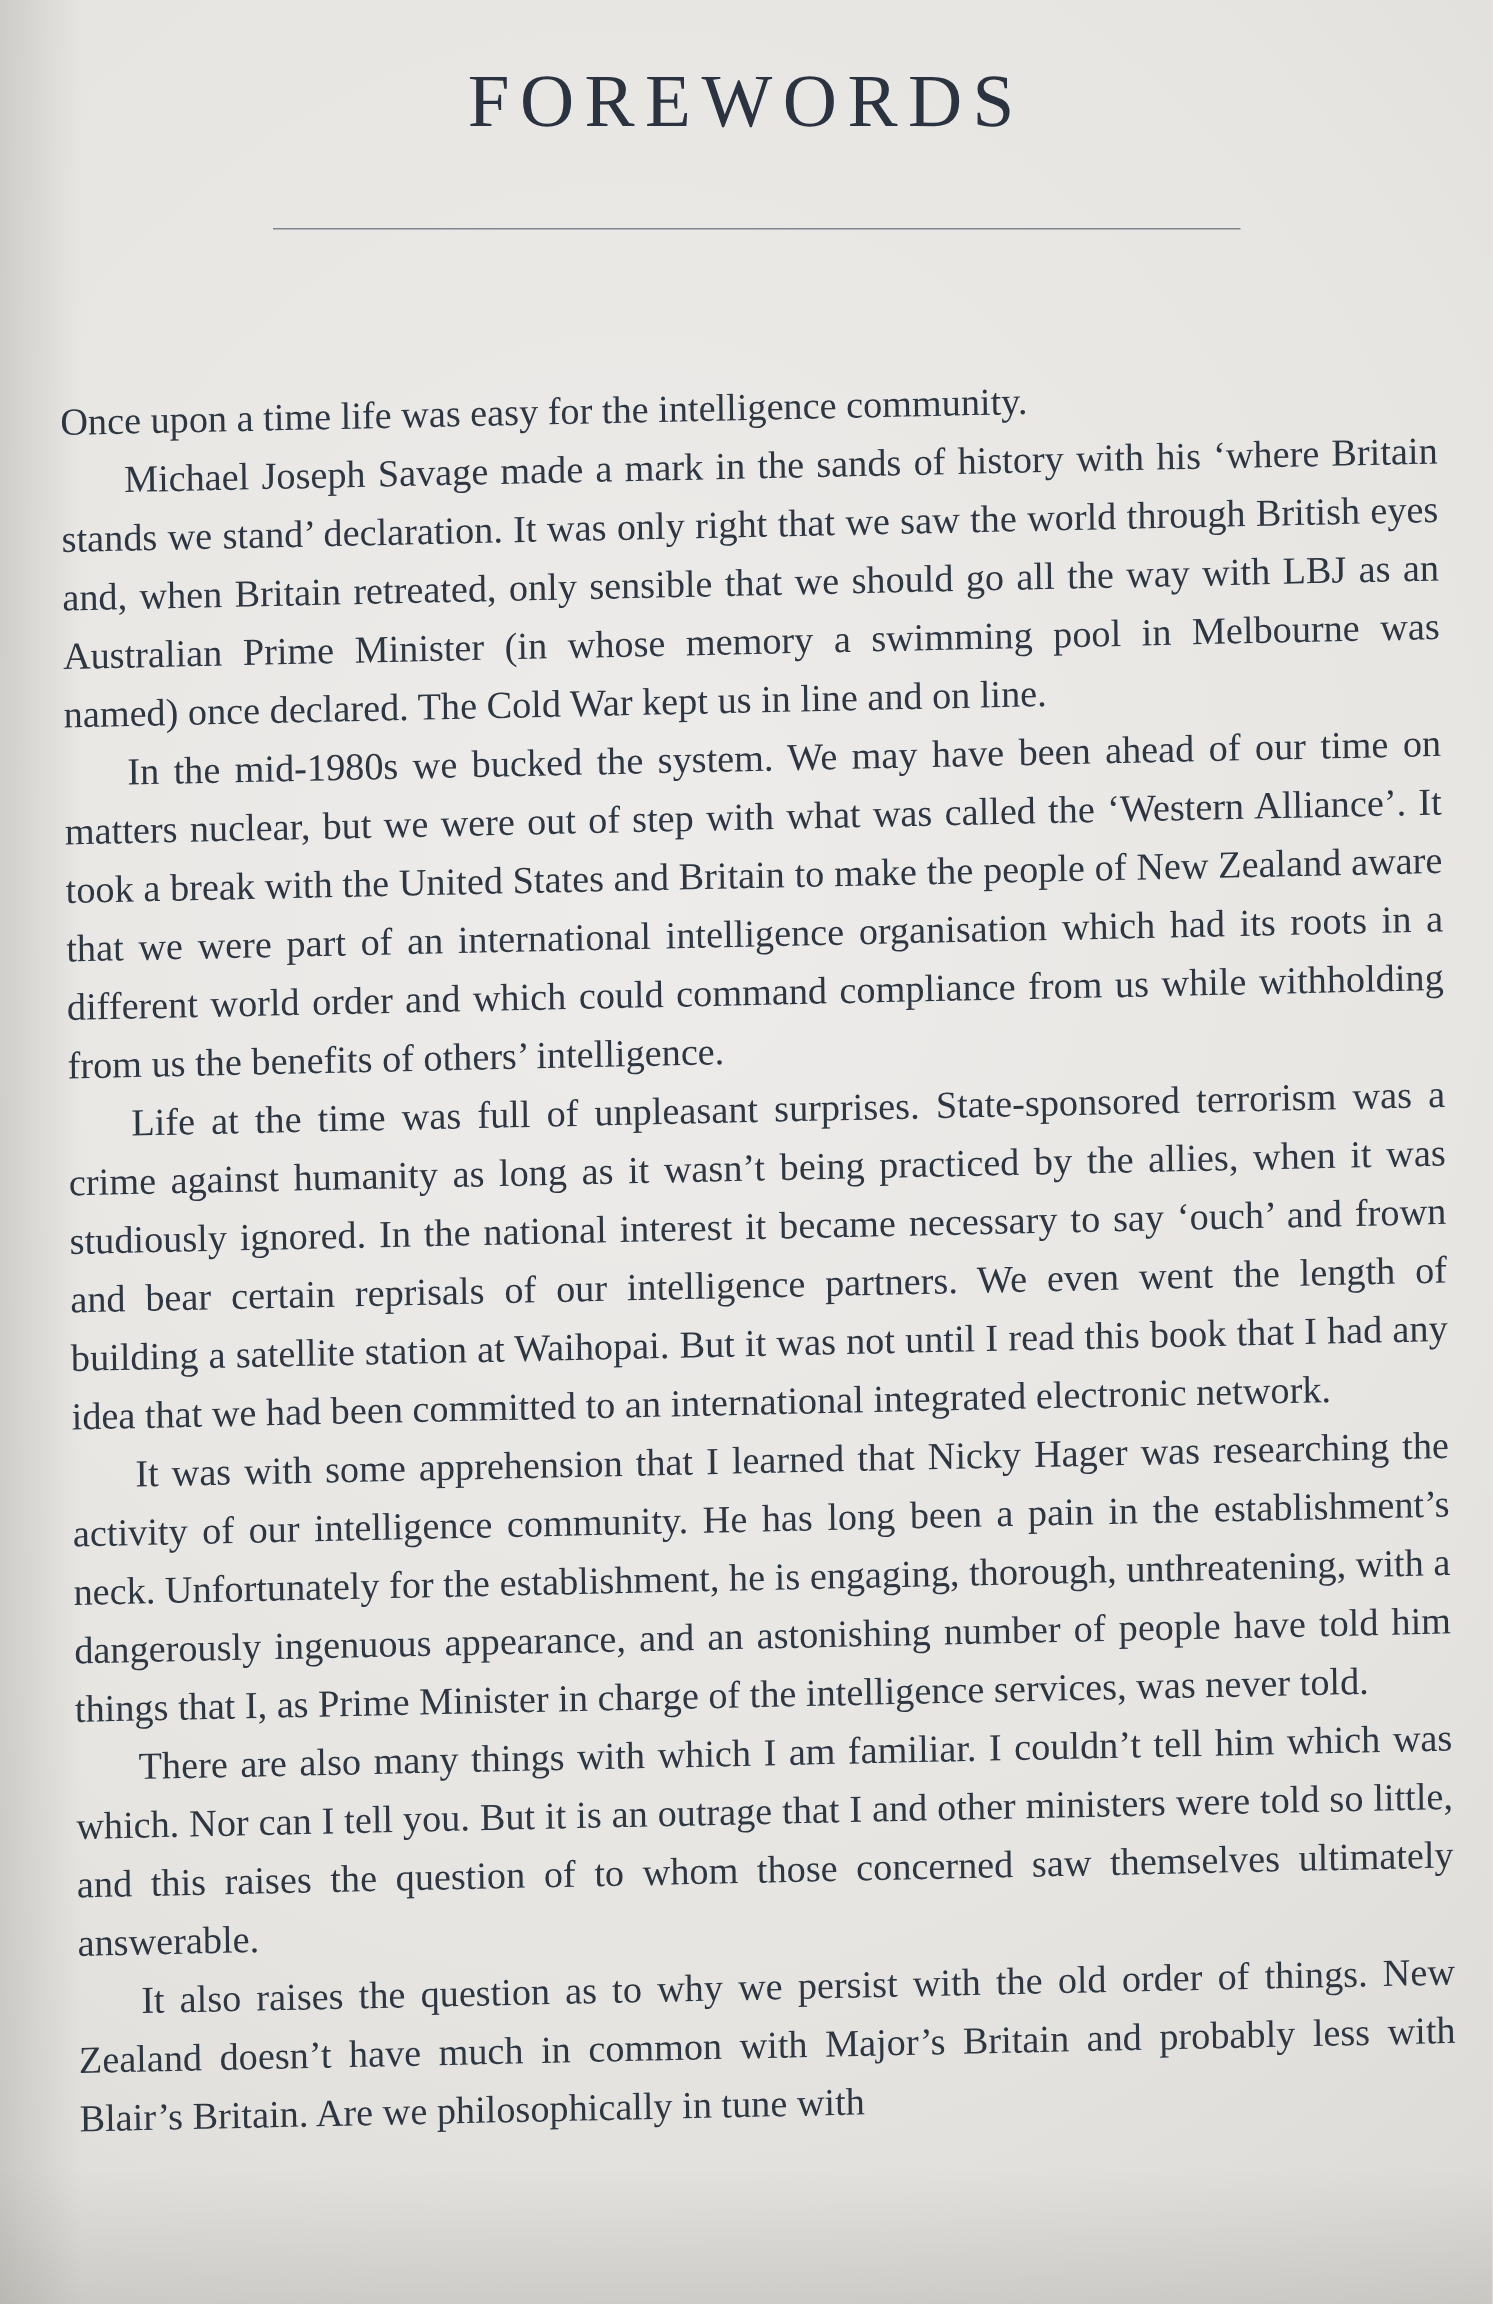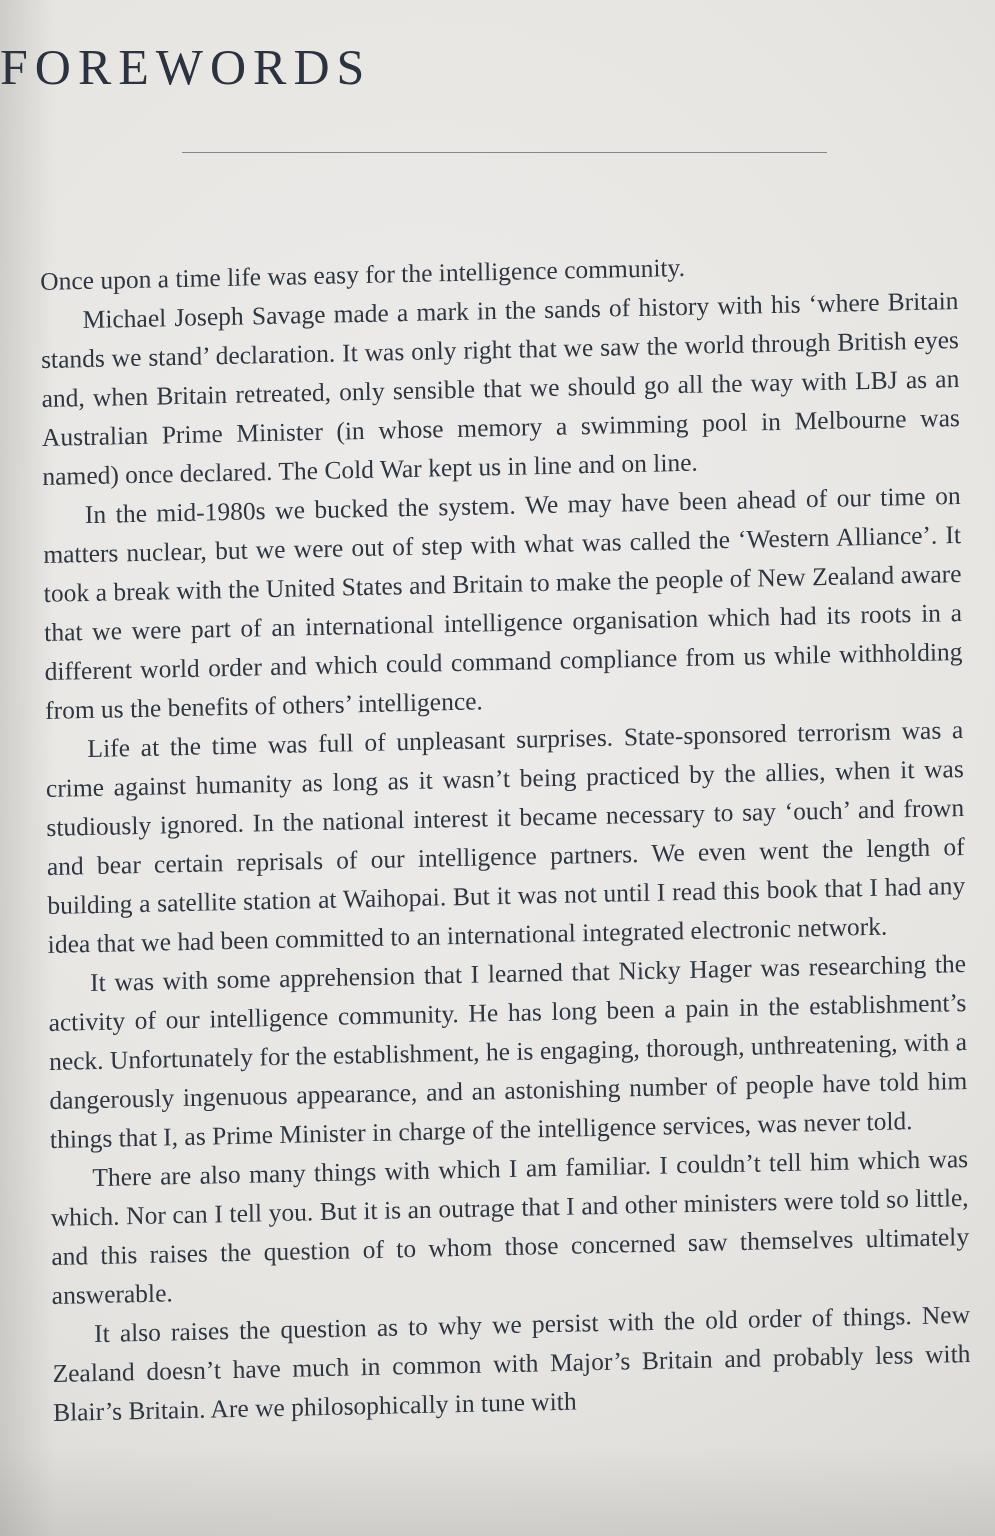--- a/index.html
+++ b/index.html
@@ -40,21 +40,21 @@
     height: 90px;
     background: linear-gradient(to top, rgba(120,118,112,0.18), rgba(120,118,112,0.0));
     pointer-events: none;
   }
 
   .title {
     position: absolute;
     top: 38px;
     left: 0;
     width: 995px;
-    text-align: left;
+    text-align: center;
     font-family: "Liberation Serif", serif;
     font-size: 50px;
     letter-spacing: 7px;
     color: #2b3340;
     font-weight: 400;
   }
 
   .rule {
     position: absolute;
     top: 152px;

